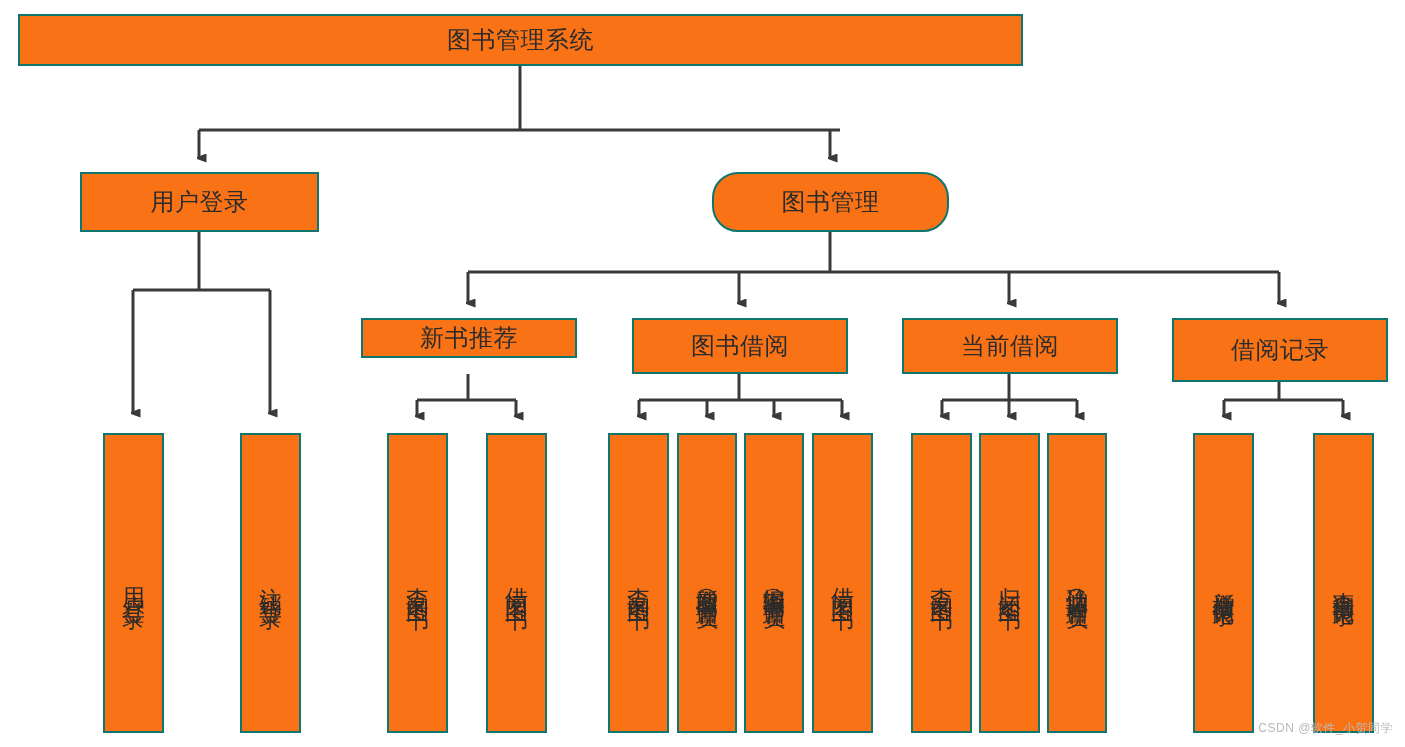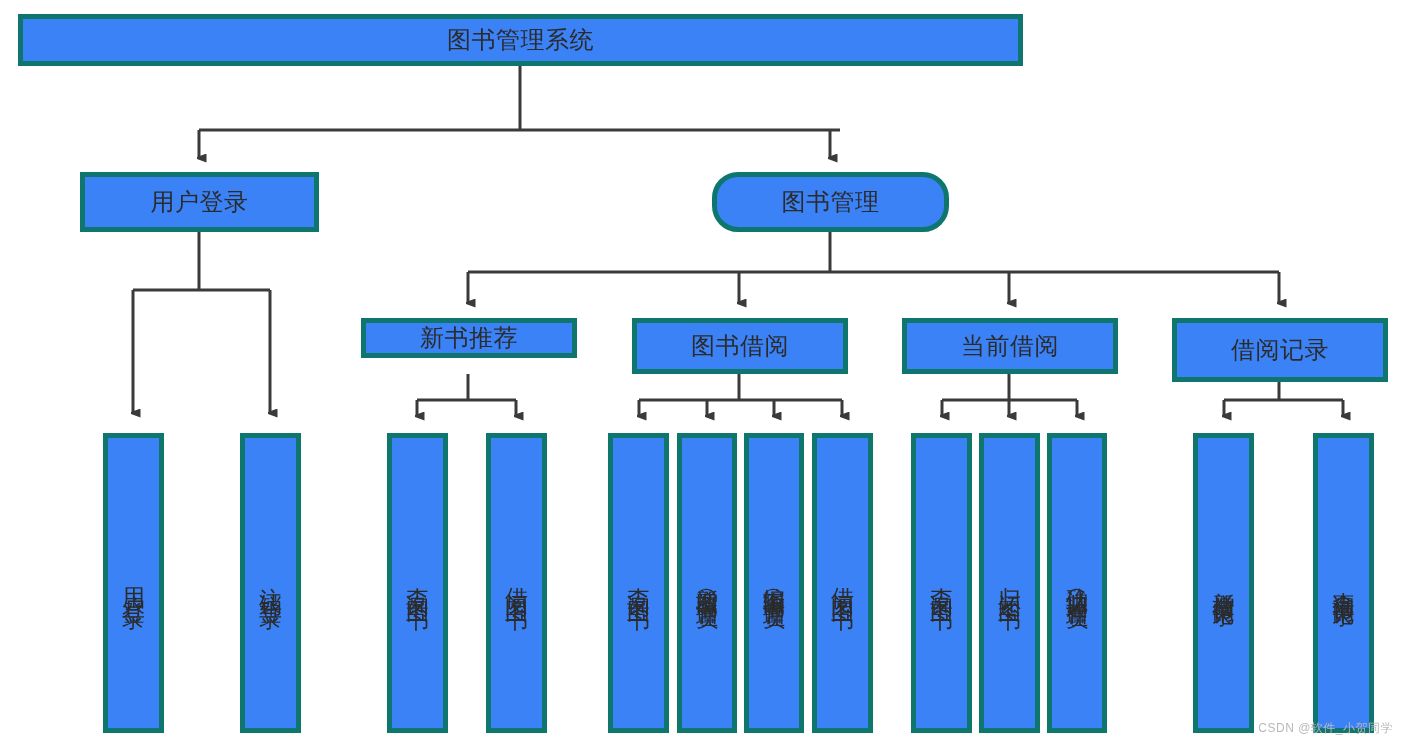--- a/index.html
+++ b/index.html
@@ -20,22 +20,22 @@
   #diagram-svg {
     position: absolute;
     left: 0;
     top: 0;
     width: 1405px;
     height: 747px;
   }
   .node-box {
     position: absolute;
     box-sizing: border-box;
-    border: 5px solid #0f766e;
-    background: #3b82f6;
+    border: 2px solid #0f766e;
+    background: #f97316;
     display: flex;
     align-items: center;
     justify-content: center;
     overflow: hidden;
   }
   .node-label-h {
     font-size: 24px;
     color: #2b2b2b;
     line-height: 1.1;
     letter-spacing: 0.5px;

